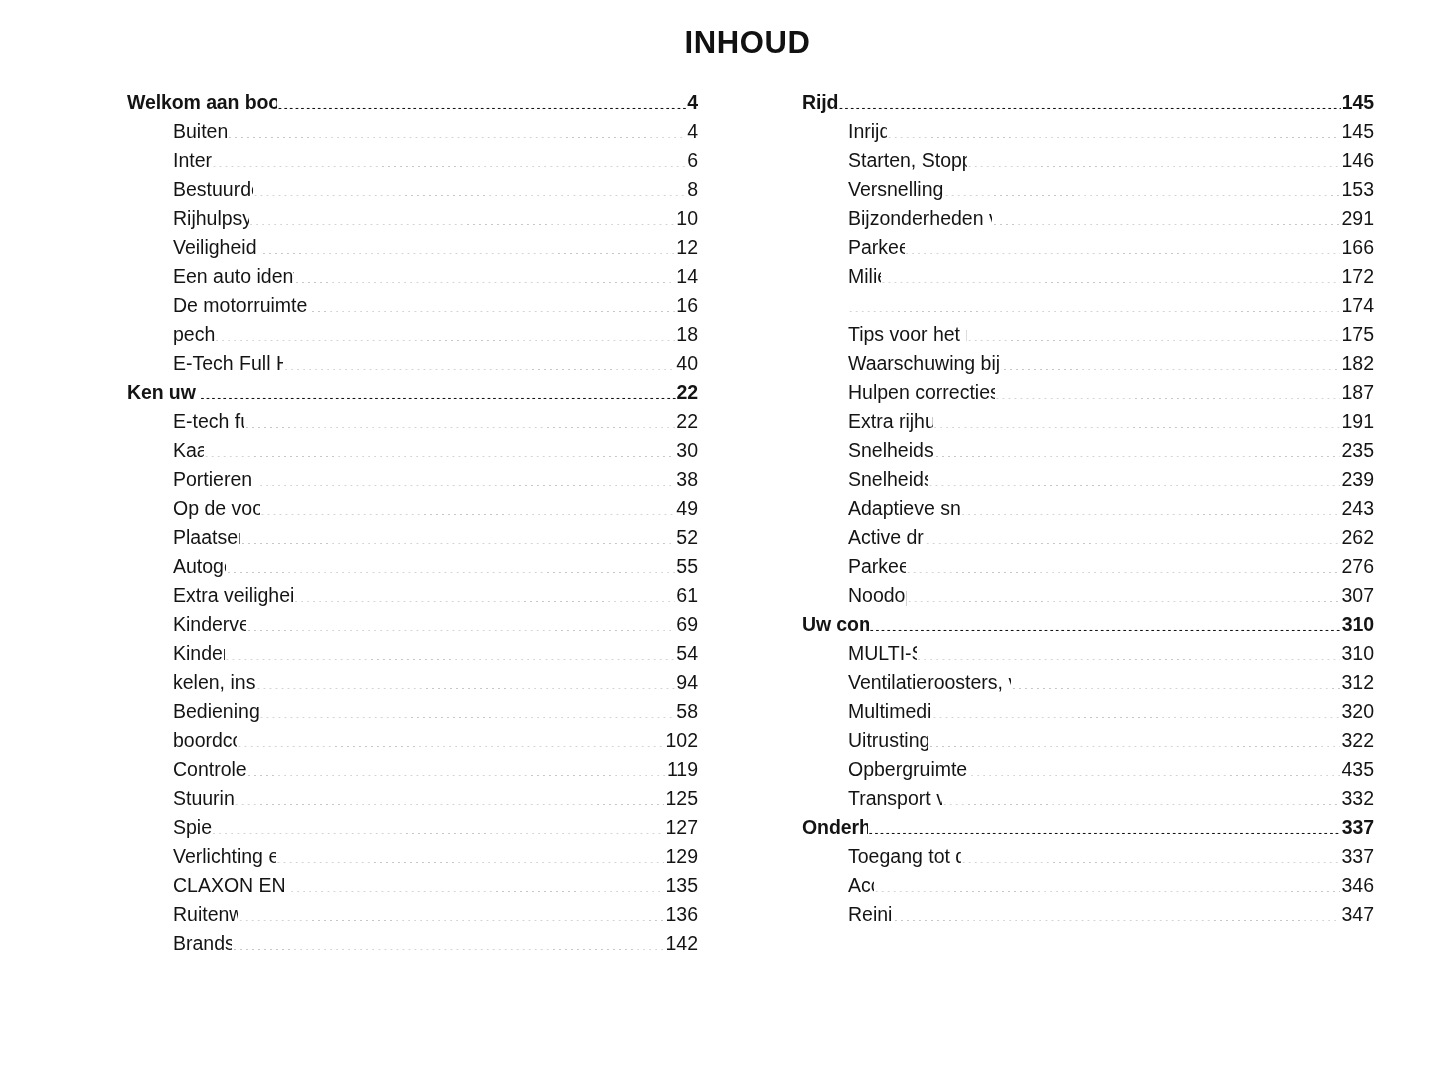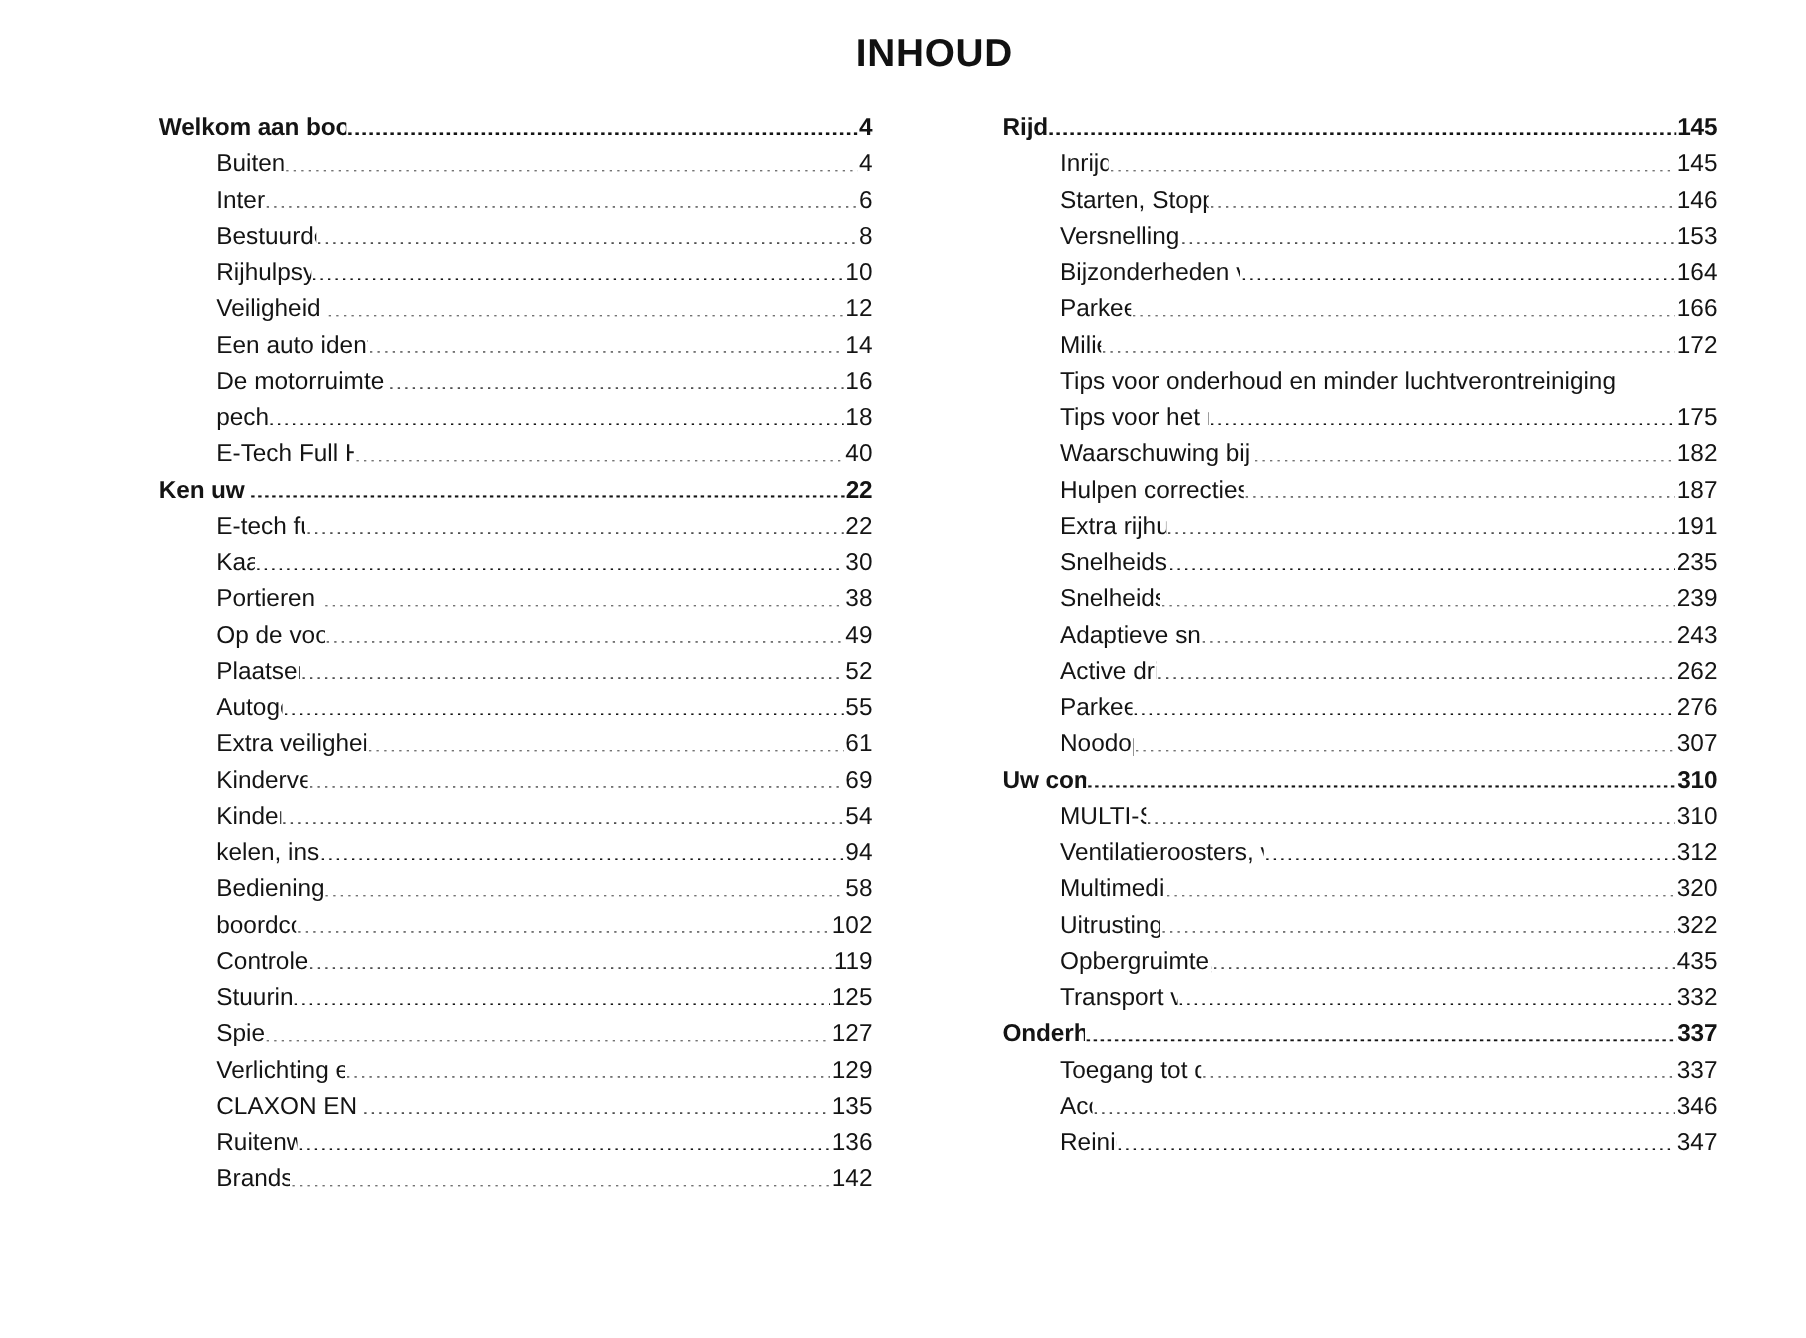--- a/index.html
+++ b/index.html
@@ -389,39 +389,43 @@
           <div class="row gap-before-dots">
             <span class="label">Versnellingsschakelaar</span>
             <span class="leader"></span>
             <span class="pageno">153</span>
           </div>
         </div>
         <div class="entry sub">
           <div class="row tight">
             <span class="label">Bijzonderheden versies met benzinemotor</span>
             <span class="leader"></span>
-            <span class="pageno">164</span>
+            <span class="pageno">291</span>
           </div>
         </div>
         <div class="entry sub">
           <div class="row gap-before-dots">
             <span class="label">Parkeerrem</span>
             <span class="leader"></span>
             <span class="pageno">166</span>
           </div>
         </div>
         <div class="entry sub">
           <div class="row gap-before-dots">
             <span class="label">Milieu</span>
             <span class="leader"></span>
             <span class="pageno">172</span>
           </div>
         </div>
         <div class="entry sub wrapped">
-          <span class="wrapline first">Tips voor onderhoud en minder luchtverontreiniging</span>
+          <div class="row tight">
+            <span class="label"></span>
+            <span class="leader-full"></span>
+            <span class="pageno">174</span>
+          </div>
         </div>
         <div class="entry sub">
           <div class="row tight">
             <span class="label">Tips voor het rijden, zuinig rijden</span>
             <span class="leader"></span>
             <span class="pageno">175</span>
           </div>
         </div>
         <div class="entry sub">
           <div class="row tight">

